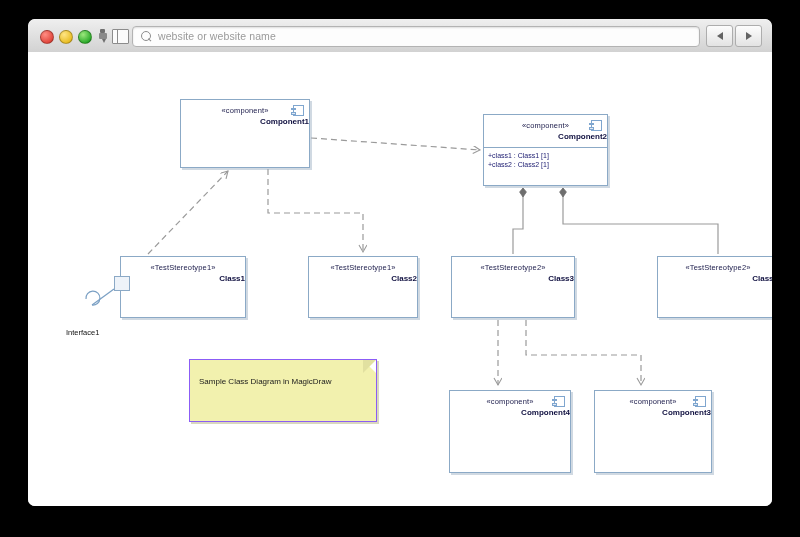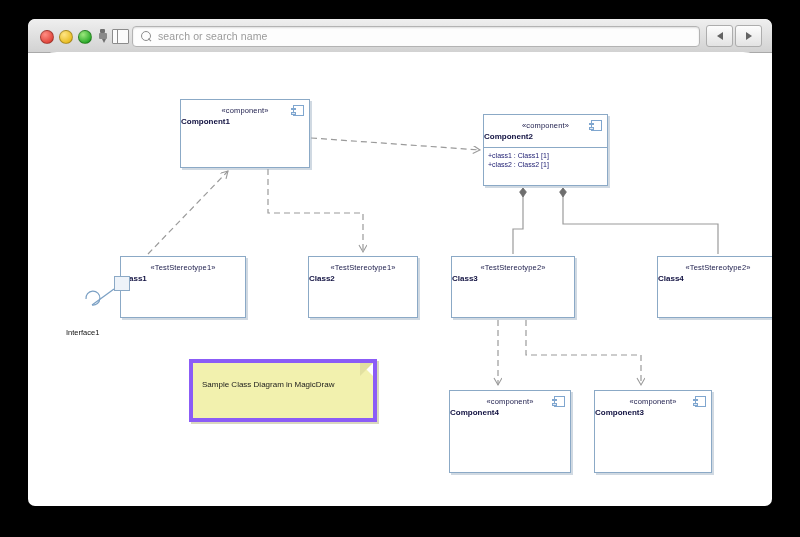--- a/index.html
+++ b/index.html
@@ -165,21 +165,20 @@
 
   
   .canvas {
     position: absolute;
     left: 0;
     top: 33px;
     right: 0;
     bottom: 0;
     background: #ffffff;
     overflow: hidden;
-    border-radius: 29px;
   }
 
   svg.wires {
     position: absolute;
     left: 0; top: 0;
     width: 100%; height: 100%;
     pointer-events: none;
   }
 
   
@@ -192,21 +191,21 @@
   }
   .node .stereo {
     text-align: center;
     font-size: 7.5px;
     color: #1b1b4a;
     margin-top: 6px;
     letter-spacing: 0.15px;
     white-space: nowrap;
   }
   .node .nname {
-    text-align: left;
+    text-align: right;
     font-size: 8px;
     font-weight: bold;
     color: #101040;
     margin-top: 2px;
     white-space: nowrap;
   }
 
   .compartment {
     border-top: 1px solid #8ba9c6;
     margin-top: 6px;
@@ -258,21 +257,21 @@
     position: absolute;
     font-size: 7.5px;
     color: #101010;
     white-space: nowrap;
   }
 
   
   .note {
     position: absolute;
     background: #f2f1ae;
-    border: 4px solid #8b5cf6;
+    border: 1px solid #8b5cf6;
     box-shadow: 2px 2px 0 rgba(170,168,110,0.45);
     box-sizing: border-box;
   }
   .note-fold {
     position: absolute;
     right: 0;
     top: 0;
     width: 0; height: 0;
     border-left: 13px solid transparent;
     border-top: 13px solid #ffffff;
@@ -307,21 +306,21 @@
 
       <div class="tool-pin">
         <div class="head"></div>
           <div class="body"></div>
           <div class="tip"></div>
       </div>
       <div class="tool-panes"></div>
 
       <div class="searchbar">
         <div class="search-icon"></div>
-        <div class="search-placeholder">search or search name</div>
+        <div class="search-placeholder">website or website name</div>
       </div>
 
       <div class="navbtns">
         <div class="navbtn back">
           <span class="tri"></span>
         </div>
         <div class="navbtn fwd">
           <span class="tri"></span>
         </div>
       </div>

